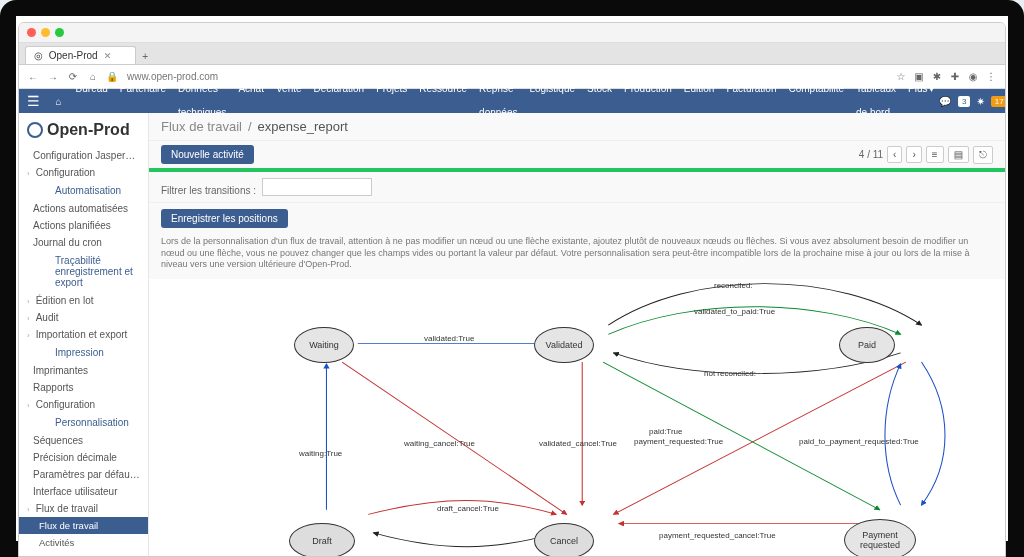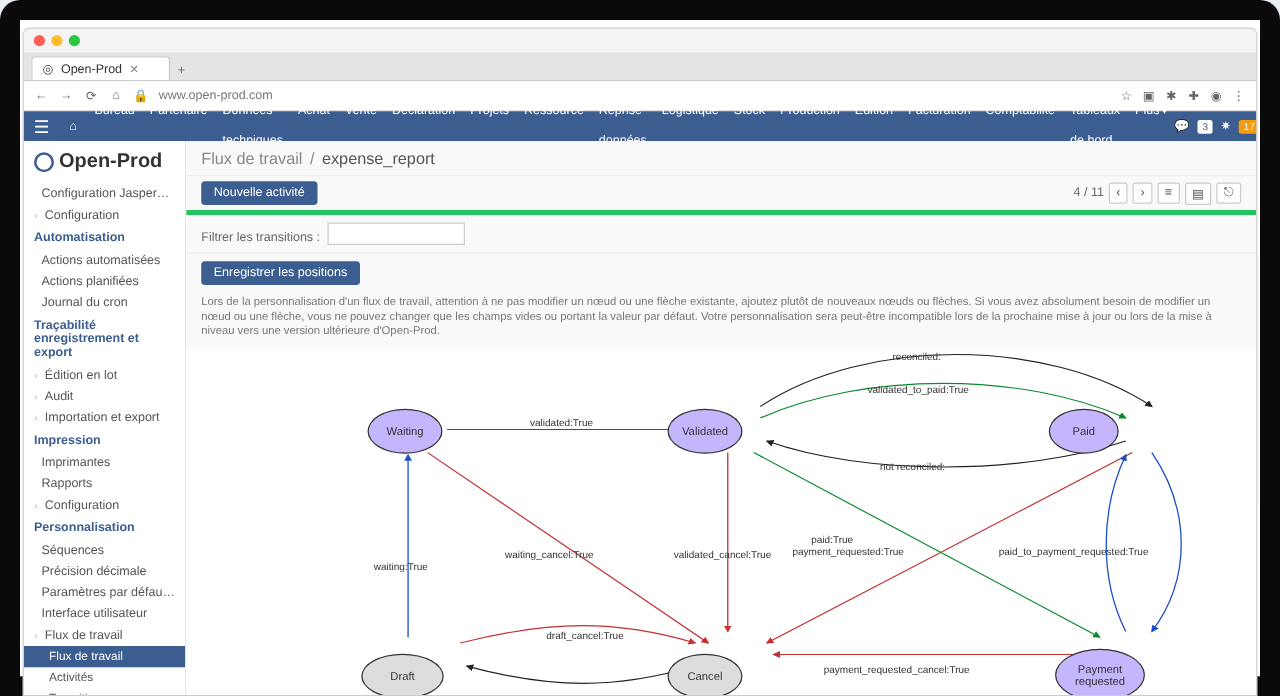--- a/index.html
+++ b/index.html
@@ -26,39 +26,39 @@
   .menu-right { margin-left:auto; display:flex; align-items:center; gap:6px; padding-right:8px; }
   .pill { background:#fff; color:#3b5d8f; font-size:8px; padding:1px 4px; border-radius:2px; }
   .badge-orange { background:#f39c12; color:#fff; font-size:8px; padding:1px 4px; border-radius:2px; }
   .caret { font-size:8px; margin-left:2px; }
 
   .app-body { display:flex; height:calc(100% - 90px); }
   .sidebar { width:130px; background:#fff; border-right:1px solid #e6e6e6; overflow:auto; font-size:10px; padding:4px 0; }
   .logo { font-size:16px; font-weight:bold; padding:4px 8px 8px; color:#333; display:flex; align-items:center; gap:4px; }
   .logo-icon { width:16px; height:16px; border:2px solid #3b5d8f; border-radius:50%; display:inline-block; position:relative; }
   .side-item { padding:3px 8px 3px 14px; color:#555; cursor:pointer; white-space:nowrap; overflow:hidden; text-overflow:ellipsis; }
-  .side-header { padding:4px 8px; color:#3b5d8f; font-weight:bold; font-size:10px; }
+  .side-header { padding:4px 8px; color:#3b5d8f; font-weight:normal; font-size:10px;margin-left:28px; }
   .side-item.active { background:#3b5d8f; color:#fff; }
   .side-item.sub { padding-left:20px; font-size:9.5px; }
   .side-item.has-caret::before { content:"\203A"; position:relative; left:-6px; color:#aaa; font-size:8px; }
 
   .main { flex:1; background:#f9f9f9; display:flex; flex-direction:column; overflow:hidden; }
   .bc { padding:6px 12px; font-size:13px; color:#888; border-bottom:1px solid #eee; display:flex; align-items:center; gap:6px; }
   .bc .current { color:#555; }
   .toolbar { padding:4px 12px; display:flex; align-items:center; gap:8px; border-bottom:4px solid #22c55e; }
   .btn-primary { background:#3b5d8f; color:#fff; border:none; padding:4px 10px; font-size:10px; border-radius:3px; cursor:pointer; }
   .pager { margin-left:auto; display:flex; align-items:center; gap:4px; font-size:10px; color:#666; }
   .pager-btn { border:1px solid #ccc; background:#fff; padding:2px 5px; cursor:pointer; border-radius:2px; font-size:10px; color:#555; }
   .filter-row { padding:6px 12px; display:flex; align-items:flex-end; gap:6px; font-size:10px; color:#666; border-bottom:1px solid #f0f0f0; }
   .filter-input { border:1px solid #ccc; padding:2px 4px; width:110px; height:18px; font-size:10px; }
   .save-pos { padding:6px 12px; }
   .help-text { padding:2px 12px 8px; font-size:9px; color:#777; line-height:1.3; }
 
   .canvas { flex:1; position:relative; background:#fff; overflow:hidden; }
-  .node { position:absolute; border:1px solid #333; border-radius:50%; background:#c4b5fd; display:flex; align-items:center; justify-content:center; font-size:9px; text-align:center; padding:2px; }
+  .node { position:absolute; border:1px solid #333; border-radius:50%; background:#e5e5e5; display:flex; align-items:center; justify-content:center; font-size:9px; text-align:center; padding:2px; }
   .node.grey { background:#ddd;text-align:right; }
   .edge-label { position:absolute; font-size:8px; color:#333; white-space:nowrap; }
   svg.edges { position:absolute; top:0; left:0; width:100%; height:100%; pointer-events:none; }
 </style>
 </head>
 <body>
 
 <div class="display-frame">
   <div class="inner">
 

